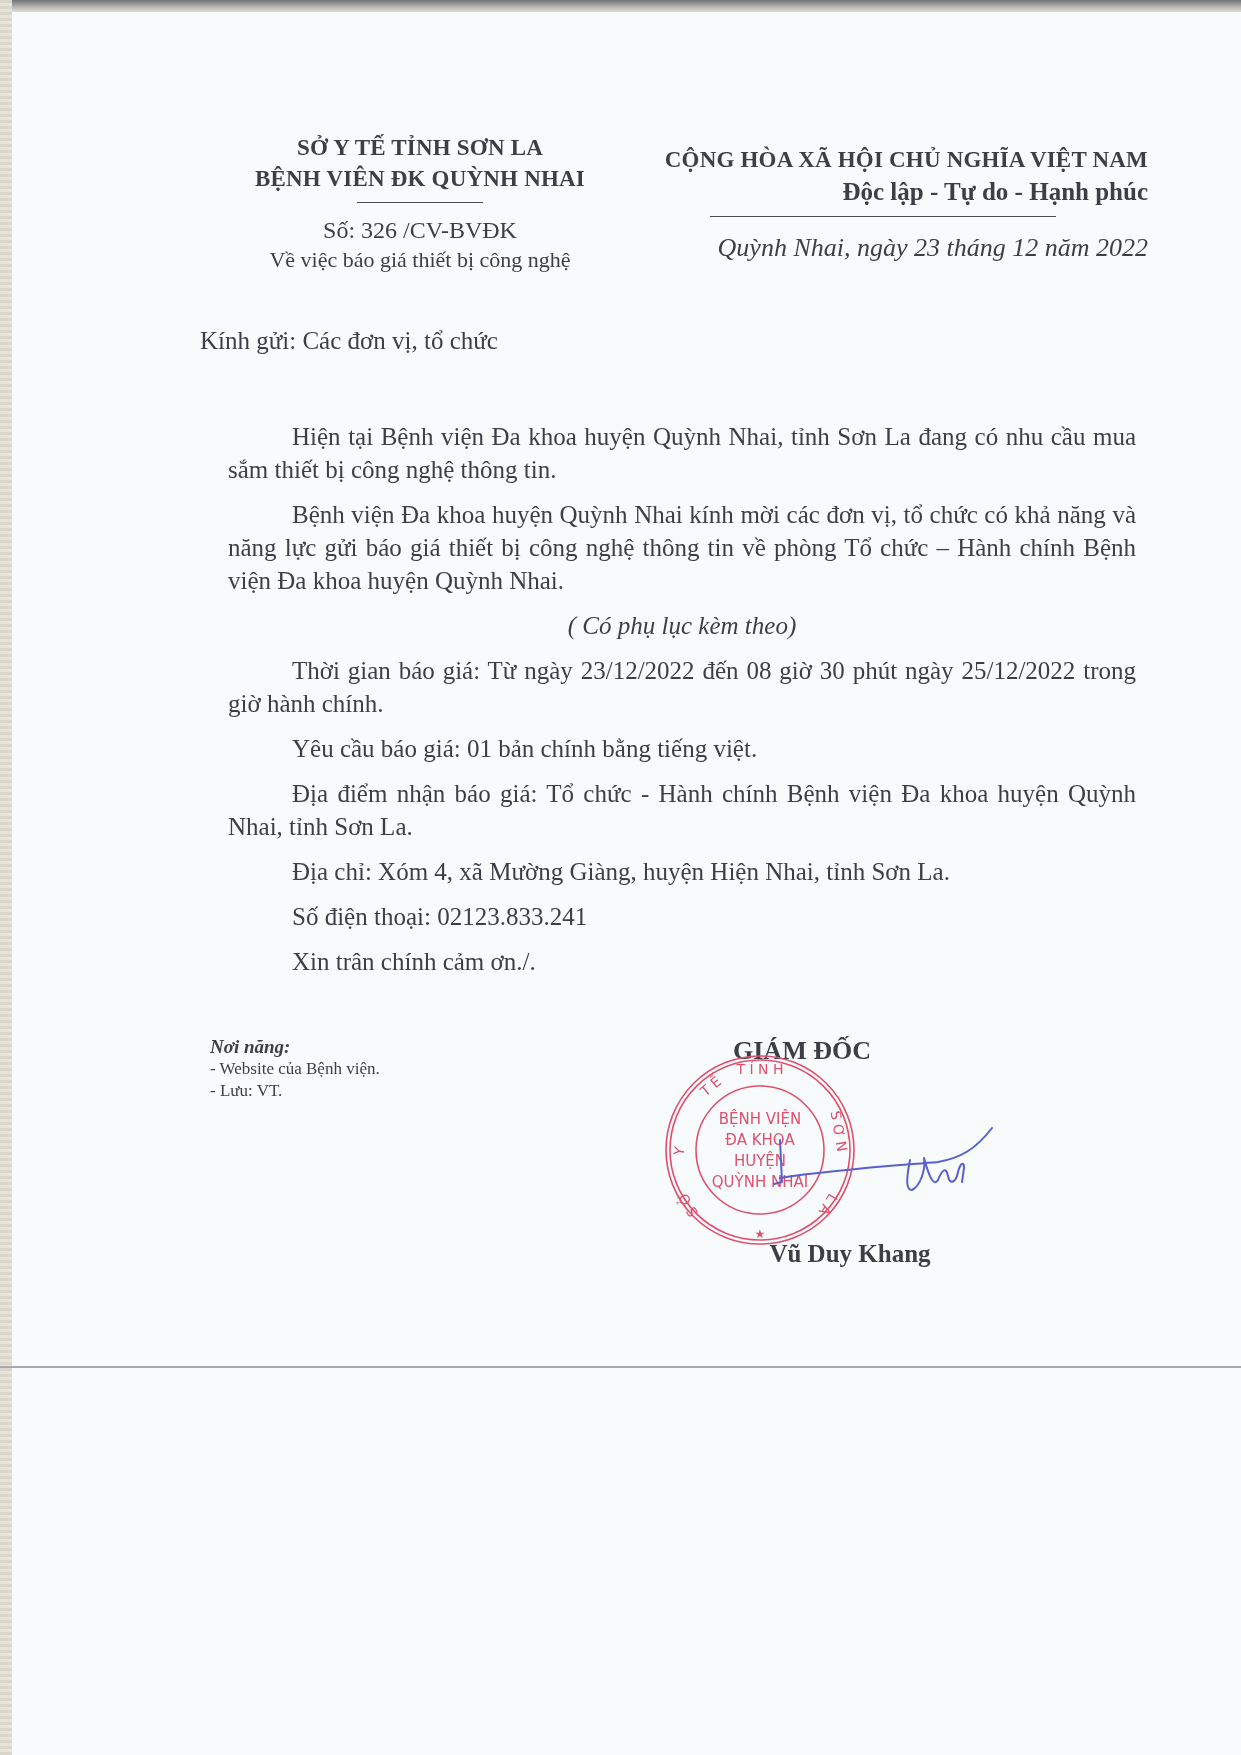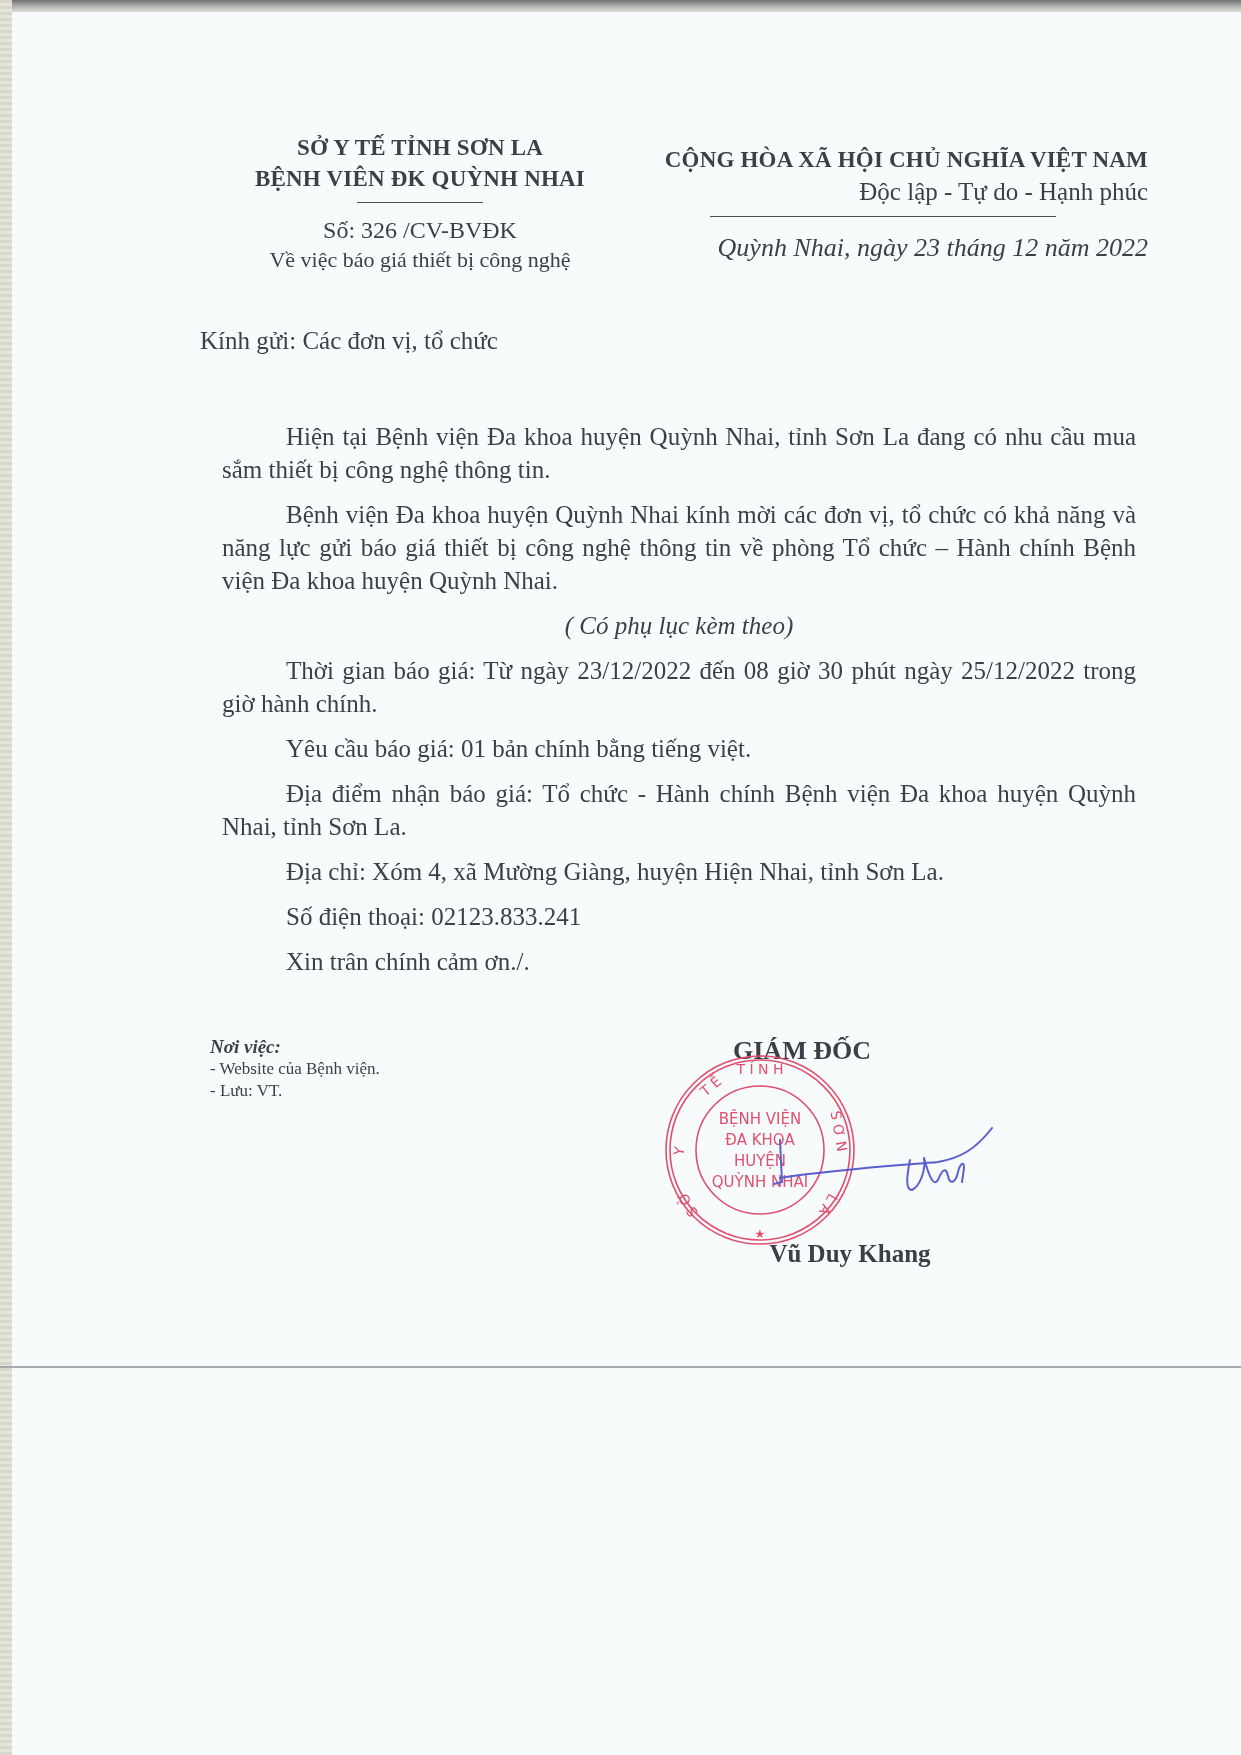--- a/index.html
+++ b/index.html
@@ -19,33 +19,33 @@
   }
   .scan-fold {
     position: absolute; left: 0; top: 1366px; width: 1241px; height: 2px;
     background: #a6aaae;
   }
   .page-abs { position: absolute; }
 
   .hdr-left { left: 210px; top: 132px; width: 420px; text-align: center; }
   .hdr-right { left: 618px; top: 144px; width: 530px; text-align: right; }
   .hdr-bold { font-weight: bold; font-size: 23px; line-height: 31px; letter-spacing: 0.2px; }
-  .hdr-sub { font-weight: normal; font-size: 25px; line-height: 33px; }
+  .hdr-sub { font-weight: bold; font-size: 25px; line-height: 33px; }
   .rule { height: 0; border-top: 1.5px solid #4a4d52; margin: 8px auto 0 auto; }
   .doc-no { font-size: 24px; line-height: 30px; margin-top: 12px; }
   .doc-about { font-size: 22px; line-height: 30px; }
   .date-line { font-style: italic; font-size: 26px; line-height: 30px; margin-top: 16px; }
 
   .salutation { left: 200px; top: 327px; width: 950px; text-align: left; font-size: 25px; }
 
   .body-text {
     left: 210px; top: 420px; width: 926px;
     font-size: 25px; line-height: 33px; text-align: justify;
   }
-  .body-text p { margin: 0 0 12px 12px; text-indent: 64px; }
+  .body-text p { margin: 0 0 12px 18px; text-indent: 64px; }
   .body-text p.center { text-indent: 0; text-align: center; font-style: italic; }
 
   .recipients { left: 210px; top: 1036px; width: 360px; font-size: 17px; line-height: 22px; }
   .recipients .label { font-weight: bold; font-style: italic; font-size: 19px; }
 
   .sig-title { left: 672px; top: 1036px; width: 260px; text-align: center; font-weight: bold; font-size: 26px; }
   .sig-name { left: 720px; top: 1240px; width: 260px; text-align: center; font-weight: bold; font-size: 25px; }
 
   .stamp { left: 662px; top: 1052px; width: 196px; height: 196px; }
   .signature { left: 760px; top: 1120px; width: 240px; height: 90px; }
@@ -80,21 +80,21 @@
   <p class="center">( Có phụ lục kèm theo)</p>
   <p>Thời gian báo giá: Từ ngày 23/12/2022 đến 08 giờ 30 phút ngày 25/12/2022 trong giờ hành chính.</p>
   <p>Yêu cầu báo giá: 01 bản chính bằng tiếng việt.</p>
   <p>Địa điểm nhận báo giá: Tổ chức - Hành chính Bệnh viện Đa khoa huyện Quỳnh Nhai, tỉnh Sơn La.</p>
   <p>Địa chỉ: Xóm 4, xã Mường Giàng, huyện Hiện Nhai, tỉnh Sơn La.</p>
   <p>Số điện thoại: 02123.833.241</p>
   <p>Xin trân chính cảm ơn./.</p>
 </div>
 
 <div class="page-abs recipients">
-  <div class="label">Nơi việc:</div>
+  <div class="label">Nơi năng:</div>
   <div>- Website của Bệnh viện.</div>
   <div>- Lưu: VT.</div>
 </div>
 
 <div class="page-abs sig-title">GIÁM ĐỐC</div>
 
 <div class="page-abs stamp">
   <svg width="196" height="196" viewBox="0 0 196 196">
     <g fill="none" stroke="#e0506e" stroke-width="1.6">
       <circle cx="98" cy="98" r="94"></circle>

